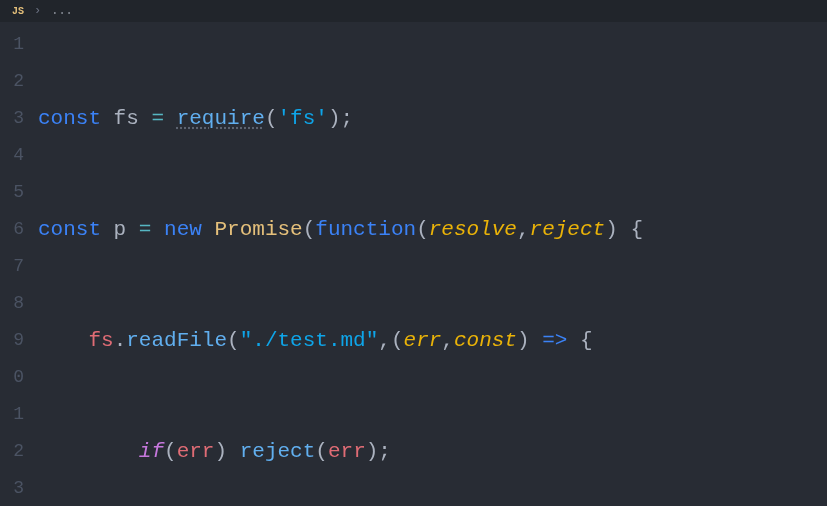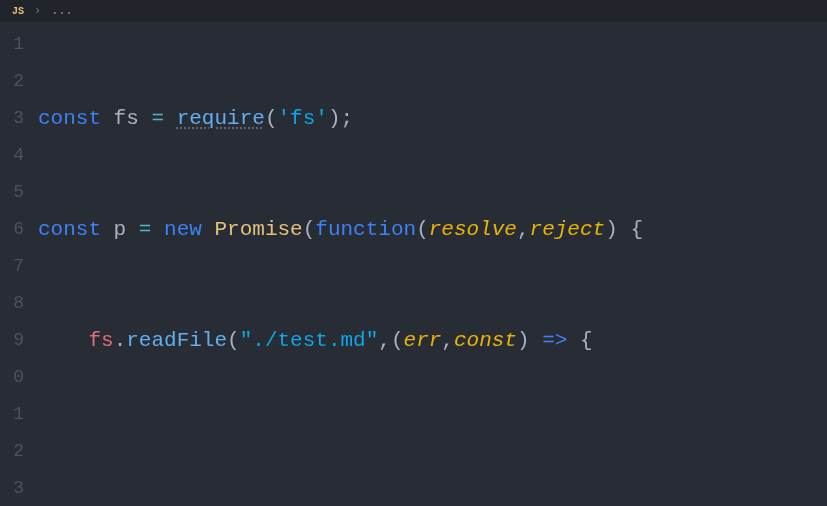--- a/index.html
+++ b/index.html
@@ -97,20 +97,21 @@
     <div>9</div>
     <div>0</div>
     <div>1</div>
     <div>2</div>
     <div>3</div>
   </div>
   <div class="code">
     <div class="line"><span class="kw">const</span><span class="punc"> fs </span><span class="op">=</span><span> </span><span class="fn under">require</span><span class="punc">(</span><span class="str">'fs'</span><span class="punc">);</span></div>
     <div class="line"><span class="kw">const</span><span class="punc"> p </span><span class="op">=</span><span> </span><span class="kw">new</span><span> </span><span class="cls">Promise</span><span class="punc">(</span><span class="kw">function</span><span class="punc">(</span><span class="prm">resolve</span><span class="punc">,</span><span class="prm">reject</span><span class="punc">) {</span></div>
     <div class="line"><span>    </span><span class="var">fs</span><span class="punc">.</span><span class="fn">readFile</span><span class="punc">(</span><span class="str">"./test.md"</span><span class="punc">,(</span><span class="prm">err</span><span class="punc">,</span><span class="prm">const</span><span class="punc">) </span><span class="kw">=&gt;</span><span class="punc"> {</span></div>
+    <div class="line"><span>        </span><span class="kw-it">if</span><span class="punc">(</span><span class="var">err</span><span class="punc">) </span><span class="fn">reject</span><span class="punc">(</span><span class="var">err</span><span class="punc">);</span></div>
     
     
     
     
     
     
     
     
     
   </div>

